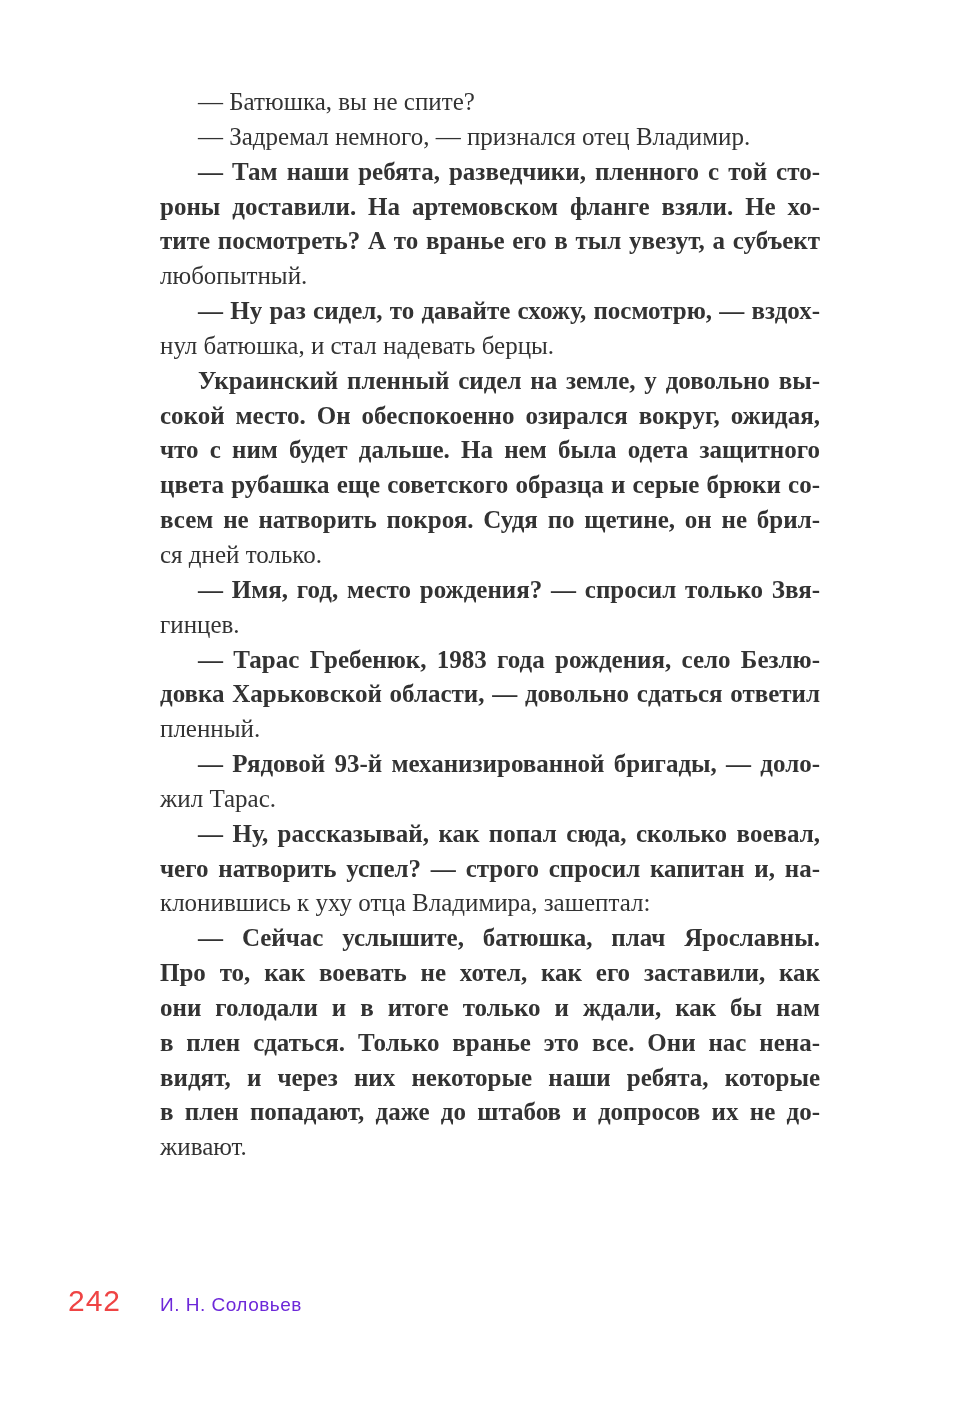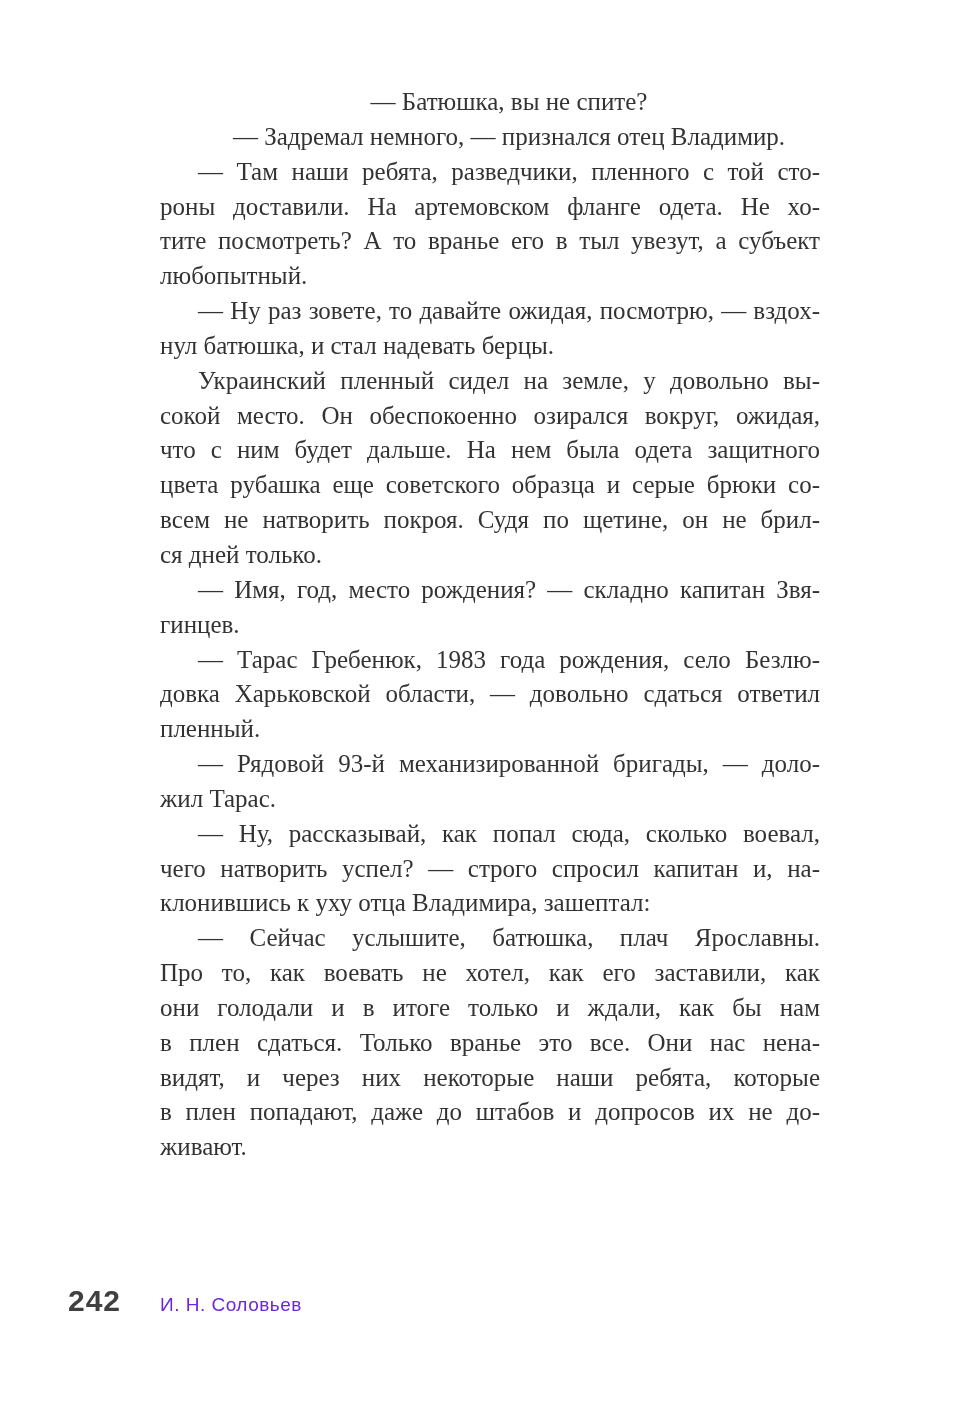--- a/index.html
+++ b/index.html
@@ -29,40 +29,39 @@
     color: #333333;
   }
   .para { margin: 0; padding: 0; }
   .line { 
     white-space: normal;
     text-align: left;
   }
   .line.justify {
     text-align: justify;
     text-align-last: justify;
+    font-weight: bold;
   }
   .line.first-line {
     text-indent: 38px;
-    text-align: center;
   }
   .footer {
     position: absolute;
     left: 68px;
     top: 1284px;
     width: 700px;
     display: flex;
     align-items: baseline;
     font-family: "Liberation Sans", sans-serif;
   }
   .page-number {
     font-size: 30px;
-    color: #404040;
+    color: #ef4444;
     width: 92px;
     letter-spacing: 1px;
-    font-weight: bold;
   }
   .running-author {
     font-size: 19px;
     color: #6d28d9;
     letter-spacing: 0.5px;
   }
 </style>
 </head>
 <body>
 
@@ -70,38 +69,38 @@
 
   <div class="text-block" id="text-block">
       <div class="para">
         <div class="line first-line">— Батюшка, вы не спите?</div>
       </div>
       <div class="para">
         <div class="line first-line">— Задремал немного, — признался отец Владимир.</div>
       </div>
       <div class="para">
         <div class="line justify first-line">— Там наши ребята, разведчики, пленного с той сто-</div>
-        <div class="line justify">роны доставили. На артемовском фланге одета. Не хо-</div>
+        <div class="line justify">роны доставили. На артемовском фланге взяли. Не хо-</div>
         <div class="line justify">тите посмотреть? А то вранье его в тыл увезут, а субъект</div>
         <div class="line">любопытный.</div>
       </div>
       <div class="para">
-        <div class="line justify first-line">— Ну раз зовете, то давайте ожидая, посмотрю, — вздох-</div>
+        <div class="line justify first-line">— Ну раз сидел, то давайте схожу, посмотрю, — вздох-</div>
         <div class="line">нул батюшка, и стал надевать берцы.</div>
       </div>
       <div class="para">
         <div class="line justify first-line">Украинский пленный сидел на земле, у довольно вы-</div>
         <div class="line justify">сокой место. Он обеспокоенно озирался вокруг, ожидая,</div>
         <div class="line justify">что с ним будет дальше. На нем была одета защитного</div>
         <div class="line justify">цвета рубашка еще советского образца и серые брюки со-</div>
         <div class="line justify">всем не натворить покроя. Судя по щетине, он не брил-</div>
         <div class="line">ся дней только.</div>
       </div>
       <div class="para">
-        <div class="line justify first-line">— Имя, год, место рождения? — складно капитан Звя-</div>
+        <div class="line justify first-line">— Имя, год, место рождения? — спросил только Звя-</div>
         <div class="line">гинцев.</div>
       </div>
       <div class="para">
         <div class="line justify first-line">— Тарас Гребенюк, 1983 года рождения, село Безлю-</div>
         <div class="line justify">довка Харьковской области, — довольно сдаться ответил</div>
         <div class="line">пленный.</div>
       </div>
       <div class="para">
         <div class="line justify first-line">— Рядовой 93-й механизированной бригады, — доло-</div>
         <div class="line">жил Тарас.</div>

